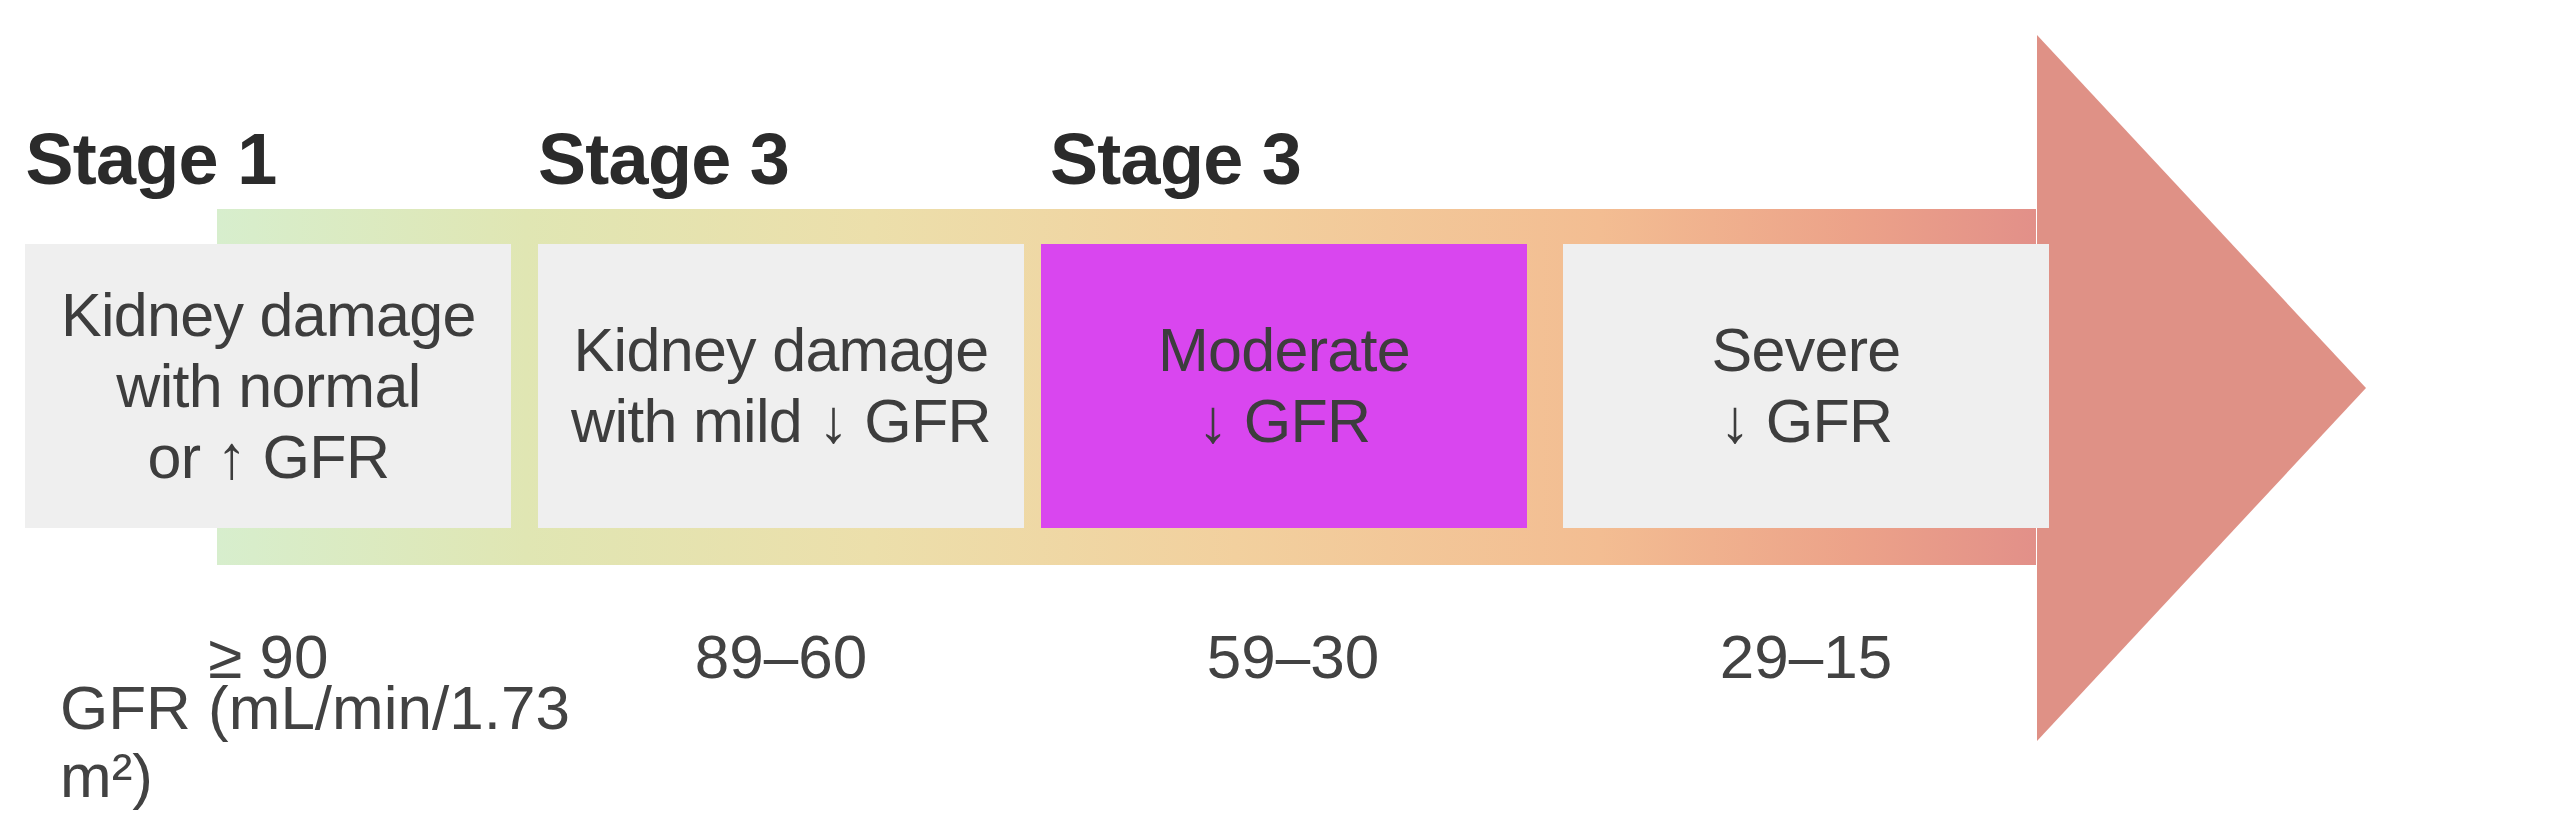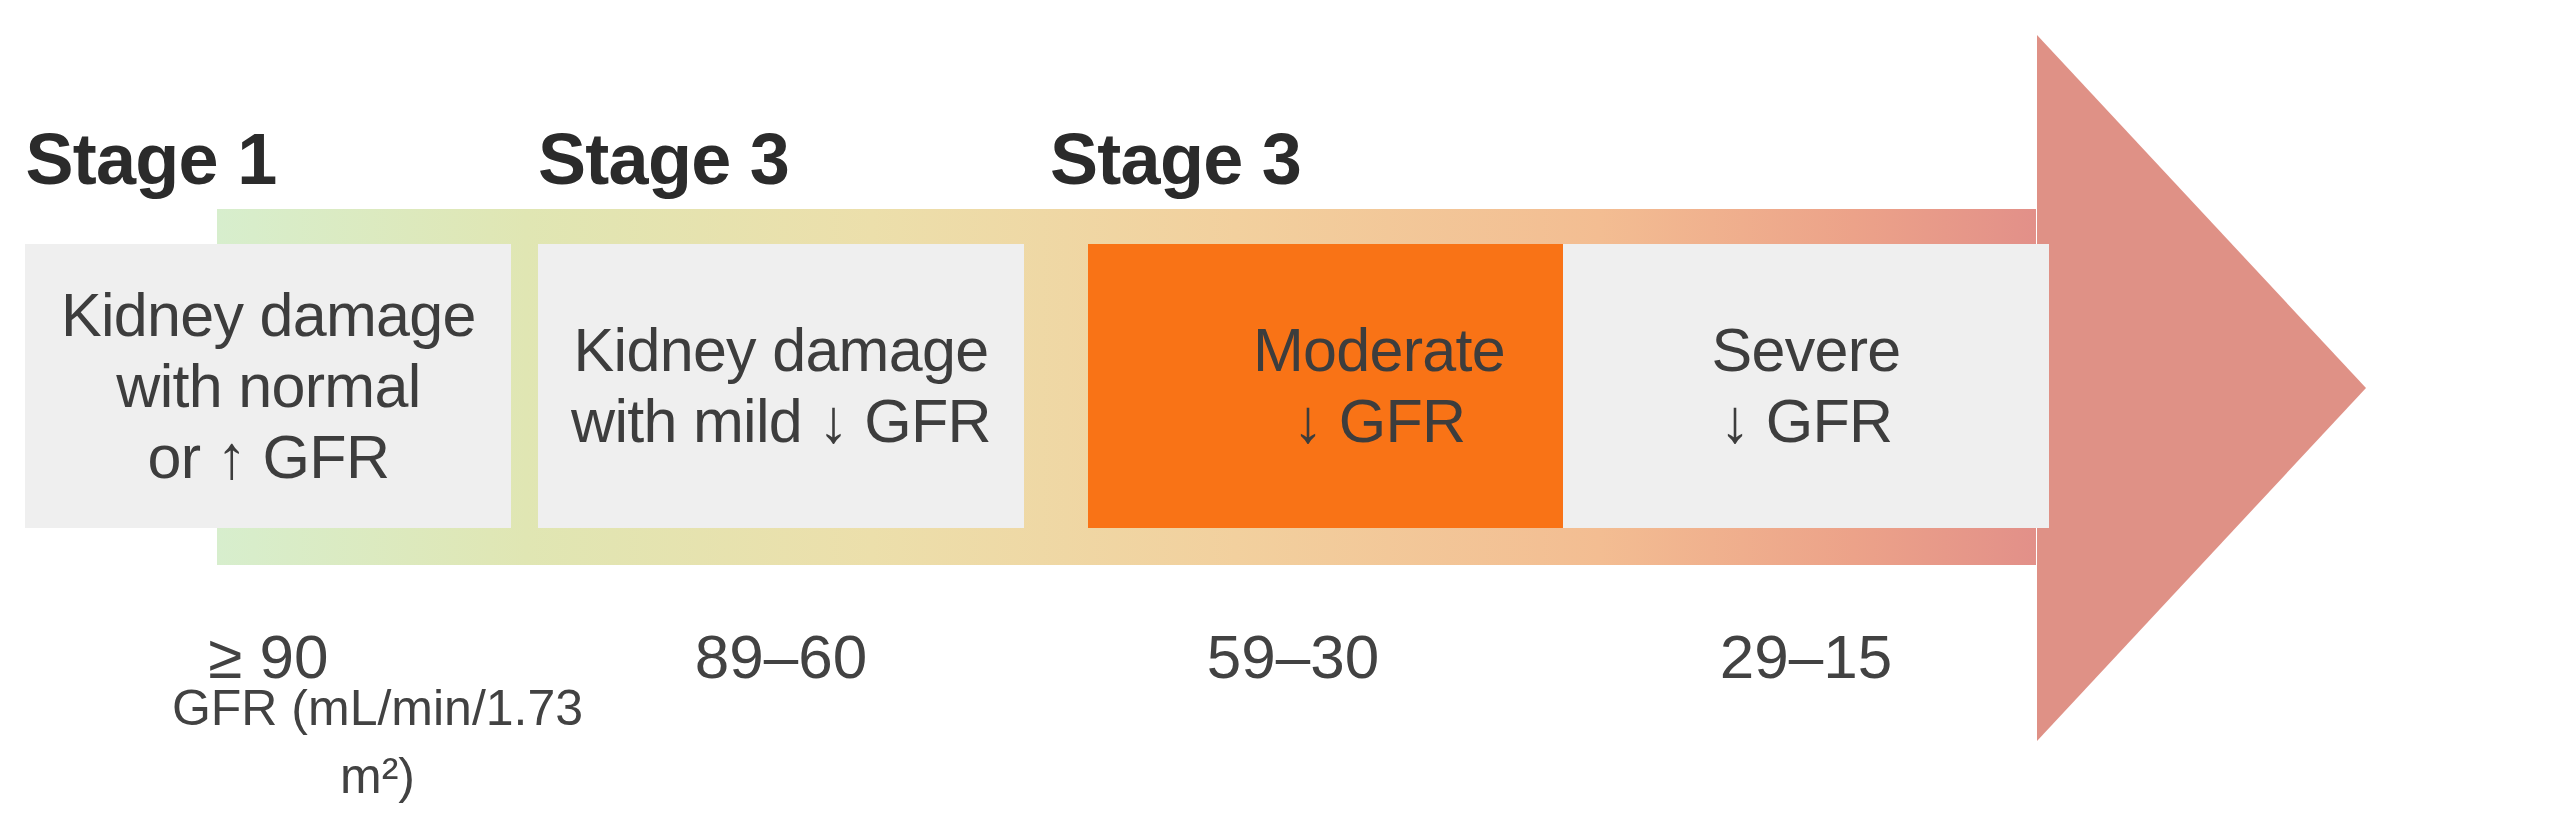--- a/index.html
+++ b/index.html
@@ -72,22 +72,22 @@
     line-height: 71px;
     color: var(--value-text, #424242);
     z-index: 3;
     margin-top: 8px;
   }
   .axis-label {
     position: absolute;
     left: 60px;
     top: 674px;
     width: 635px;
-    text-align: center;
-    font-size: 50px;
+    text-align: left;
+    font-size: 62px;
     line-height: 68px;
     color: var(--value-text, #424242);
     white-space: pre-line;
     z-index: 3;
   }
 </style>
 </head>
 <body>
 
 <div class="canvas">
@@ -101,21 +101,21 @@
 
   <div class="stage-box" style="left: 25.4px; background: rgb(239, 239, 239);">
     <span class="stage-desc">Kidney damage
 with normal
 or ↑ GFR</span>
   </div>
   <div class="stage-box" style="left: 538px; background: rgb(239, 239, 239);">
     <span class="stage-desc">Kidney damage
 with mild ↓ GFR</span>
   </div>
-  <div class="stage-box" style="left: 1088px; background: #f97316; padding-left: 48px;">
+  <div class="stage-box" style="left: 1041px; background: #d946ef;">
     <span class="stage-desc">Moderate
 ↓ GFR</span>
   </div>
   <div class="stage-box" style="left: 1563px; background: rgb(239, 239, 239);">
     <span class="stage-desc">Severe
 ↓ GFR</span>
   </div>
 
   <div class="stage-value" style="left:25.4px">≥ 90</div>
   <div class="stage-value" style="left:538px">89–60</div>

